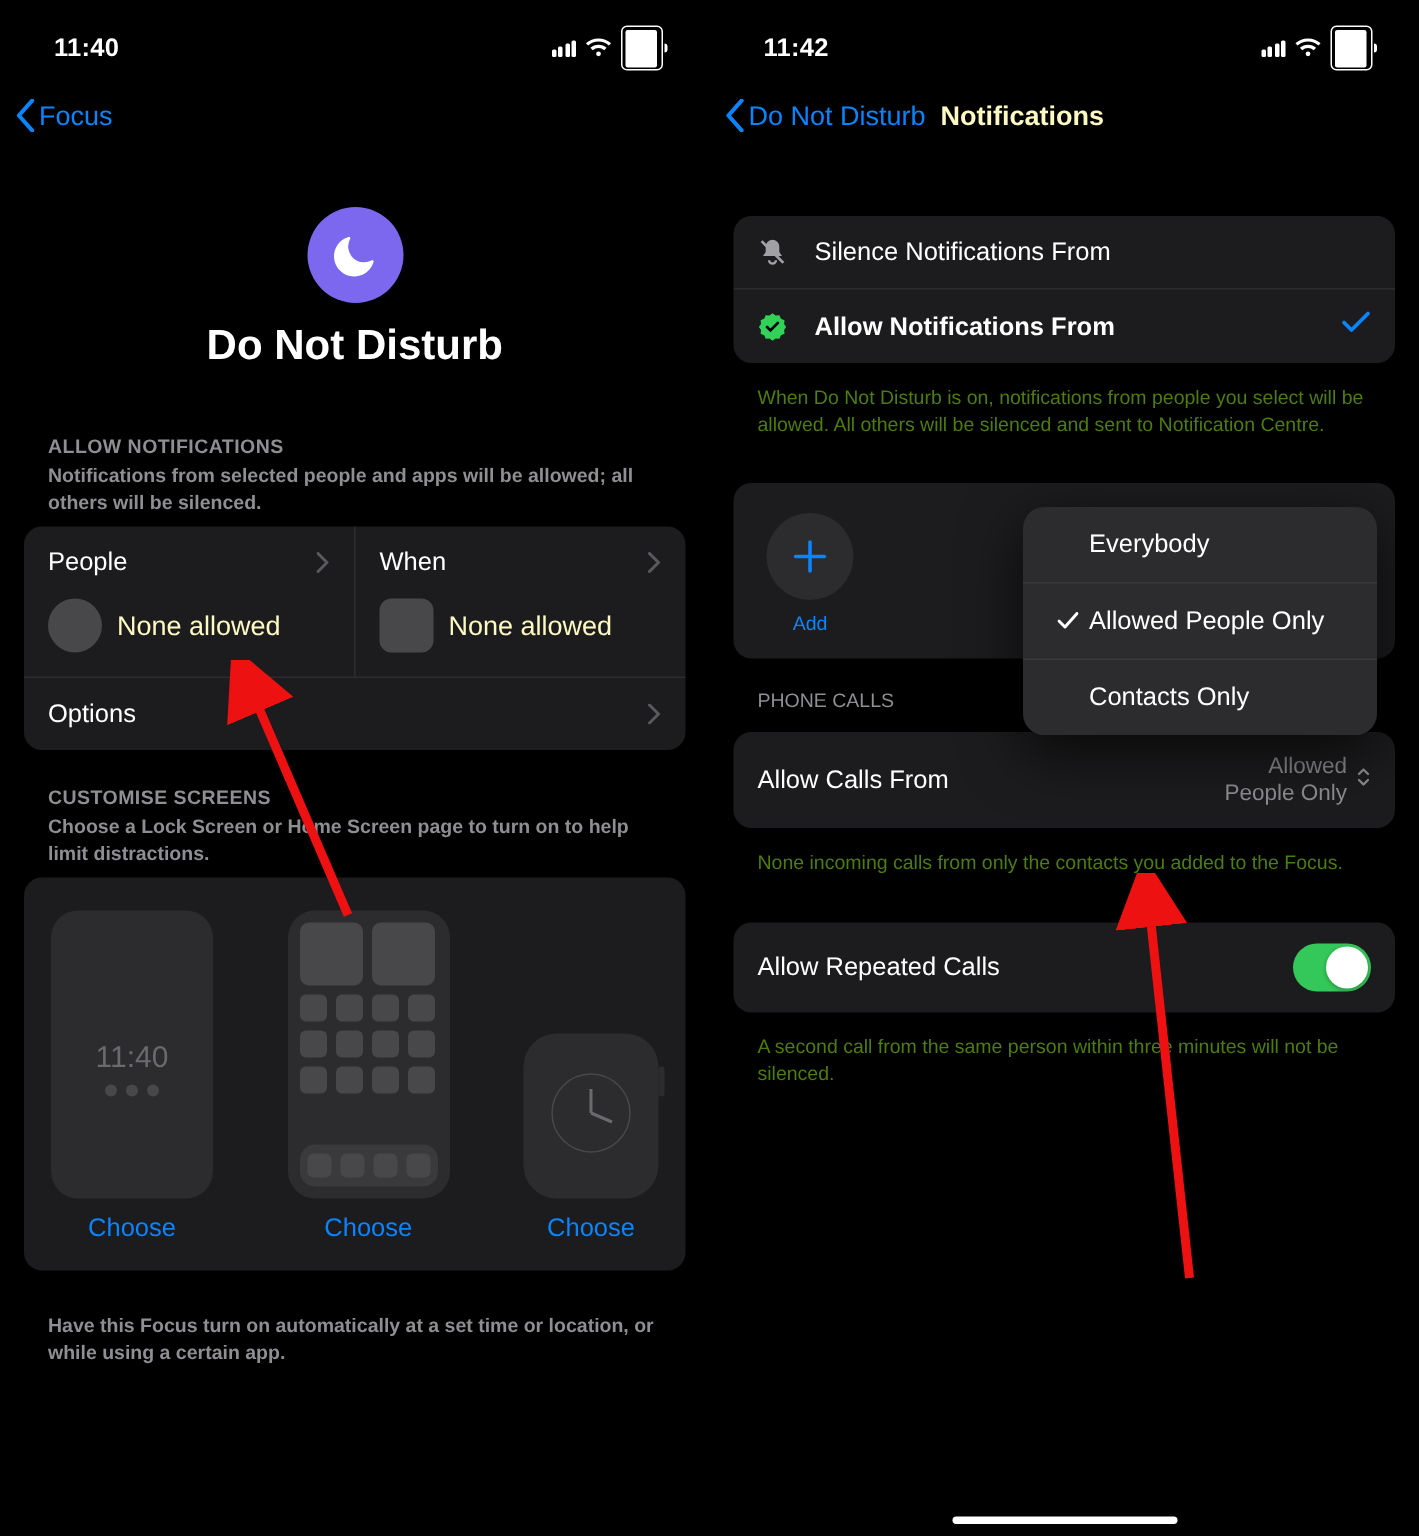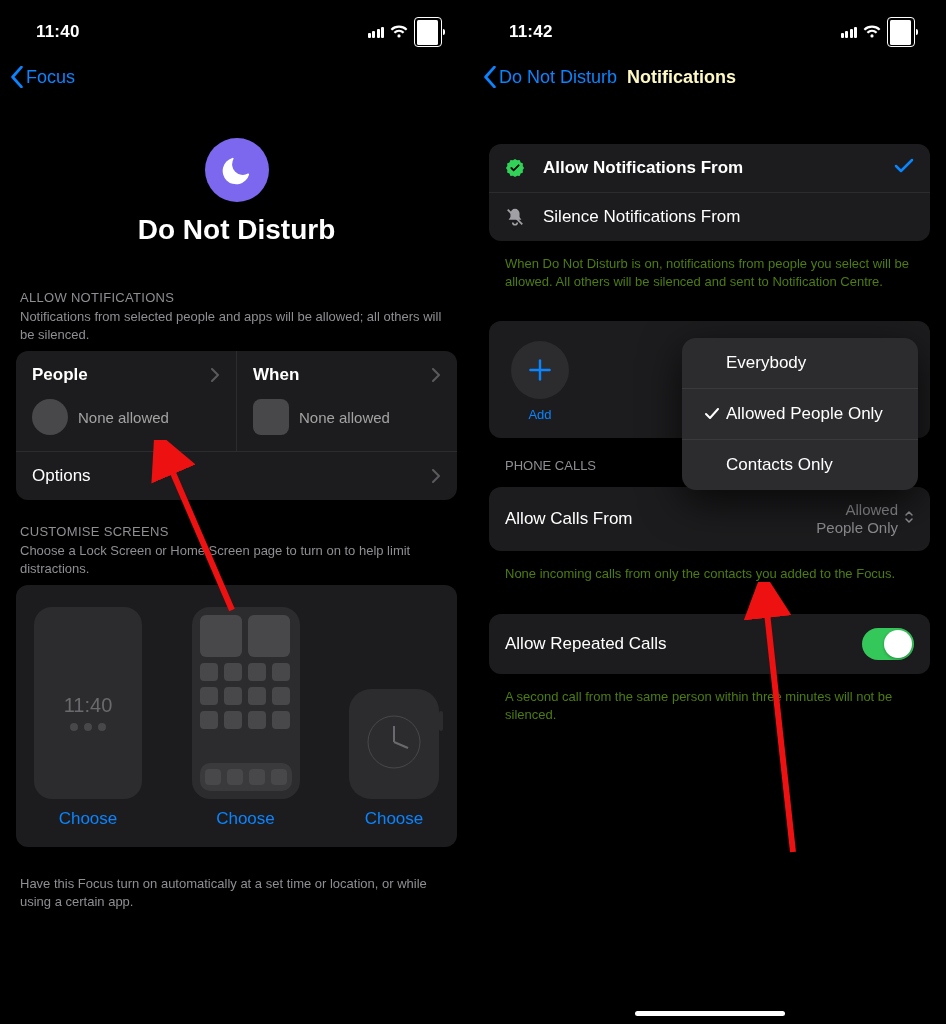--- a/index.html
+++ b/index.html
@@ -31,37 +31,37 @@
   .nav-back svg { width:14px; height:22px; }
   .nav-title-center { font-size:18px; font-weight:600; color:#fef9c3; margin-left:6px; }
 
   
   .hero { text-align:center; margin-top:36px; margin-bottom: 44px; }
   .hero-icon { width:64px; height:64px; border-radius:50%; background:#7b68ee; display:inline-flex; align-items:center; justify-content:center; margin-bottom:12px; }
   .hero-icon svg { width:34px; height:34px; }
   .hero-title { font-size:28px; font-weight:700; }
 
   
-  .section-head { padding: 0 20px; margin-bottom:6px; }
+  .section-head { padding: 0 32px; margin-bottom:6px;font-weight:bold; }
   .section-label { font-size:13px; color:#8e8e93; letter-spacing:0.3px; text-transform:uppercase; }
   .section-desc { font-size:13px; color:#8e8e93; line-height:1.35; margin-top:3px; }
 
   
   .group { margin: 8px 16px 30px 16px; background:#1c1c1e; border-radius:12px; overflow:hidden; }
   .group-split { display:flex; }
   .split-cell { flex:1; padding: 14px 16px 16px 16px; cursor:pointer; }
   .split-cell + .split-cell { border-left:1px solid #2c2c2e; }
   .split-row1 { display:flex; justify-content:space-between; align-items:center; }
-  .split-title { font-size:17px; font-weight:700; }
+  .split-title { font-size:17px; font-weight:400; }
   .chev { color:#5a5a5e; display:inline-flex; }
   .chev svg { width:9px; height:14px; }
   .split-body { display:flex; align-items:center; gap:10px; margin-top:14px; }
   .circle { width:36px; height:36px; border-radius:50%; background:#48484a; }
   .square { width:36px; height:36px; border-radius:8px; background:#48484a; }
-  .none { font-size:15px; color:#a3a3a3; }
+  .none { font-size:18px; color:#fef9c3; }
 
   .row { display:flex; align-items:center; justify-content:space-between; padding: 14px 16px; border-top:1px solid #2c2c2e; cursor:pointer; }
   .row:first-child { border-top:none; }
   .row-label { font-size:17px; }
 
   
   .chooser-group { margin:8px 16px 28px 16px; background:#1c1c1e; border-radius:12px; padding: 22px 18px 18px 18px; display:flex; justify-content:space-between; gap:12px; }
   .chooser-col { display:flex; flex-direction:column; align-items:center; gap:10px; }
   .device { background:#2c2c2e; border-radius:18px; display:flex; align-items:center; justify-content:center; }
   .device.lock { width:108px; height:192px; }
@@ -328,43 +328,43 @@
     <span class="nav-title-center">Notifications</span>
   </div>
 
   <div style="height:34px;"></div>
 
   <div class="group" style="margin-bottom:6px;">
     <div class="row">
       <div class="row-content">
         <span class="leading-icon">
           <svg viewBox="0 0 22 22" width="20" height="20">
+              <path d="M11 2a5 5 0 015 5v4l2 3H4l2-3V7a5 5 0 015-5z" fill="#a0a0a5"></path>
+              <path d="M8.5 17a2.5 2.5 0 005 0" stroke="#a0a0a5" stroke-width="1.8" fill="none"></path>
+              <line x1="3" y1="3" x2="19" y2="19" stroke="#a0a0a5" stroke-width="2"></line>
+            </svg>
+        </span>
+        <span class="row-label">Silence Notifications From</span>
+      </div>
+    </div>
+    <div class="row">
+      <div class="row-content">
+        <span class="leading-icon">
+          <svg viewBox="0 0 22 22" width="20" height="20">
               <path d="M11 1l2.3 1.6 2.8-.3 1.1 2.6 2.6 1.1-.3 2.8L21 11l-1.5 2.2.3 2.8-2.6 1.1-1.1 2.6-2.8-.3L11 21l-2.2-1.6-2.8.3-1.1-2.6-2.6-1.1.3-2.8L1 11l1.6-2.2-.3-2.8 2.6-1.1 1.1-2.6 2.8.3L11 1z" fill="#32d158"></path>
               <path d="M7 11l2.5 2.5L15 8" stroke="#000" stroke-width="2" fill="none" stroke-linecap="round"></path>
             </svg>
         </span>
         <span class="row-label" style="font-weight:600;">Allow Notifications From</span>
       </div>
       <span class="check-trailing">
         <svg viewBox="0 0 20 16">
             <path d="M2 8l5 5L18 2" stroke="#0a84ff" stroke-width="2.5" fill="none" stroke-linecap="round" stroke-linejoin="round"></path>
           </svg>
       </span>
-    </div>
-    <div class="row">
-      <div class="row-content">
-        <span class="leading-icon">
-          <svg viewBox="0 0 22 22" width="20" height="20">
-              <path d="M11 2a5 5 0 015 5v4l2 3H4l2-3V7a5 5 0 015-5z" fill="#a0a0a5"></path>
-              <path d="M8.5 17a2.5 2.5 0 005 0" stroke="#a0a0a5" stroke-width="1.8" fill="none"></path>
-              <line x1="3" y1="3" x2="19" y2="19" stroke="#a0a0a5" stroke-width="2"></line>
-            </svg>
-        </span>
-        <span class="row-label">Silence Notifications From</span>
-      </div>
     </div>
   </div>
   <div class="footer-text">When Do Not Disturb is on, notifications from people you select will be allowed. All others will be silenced and sent to Notification Centre.</div>
 
   <div class="group" style="margin-bottom:20px;">
     <div class="add-wrap">
       <div class="add-col">
         <div class="add-circle">
           <svg viewBox="0 0 20 20" width="24" height="24">
               <line x1="10" y1="2" x2="10" y2="18" stroke="#0a84ff" stroke-width="2" stroke-linecap="round"></line>

